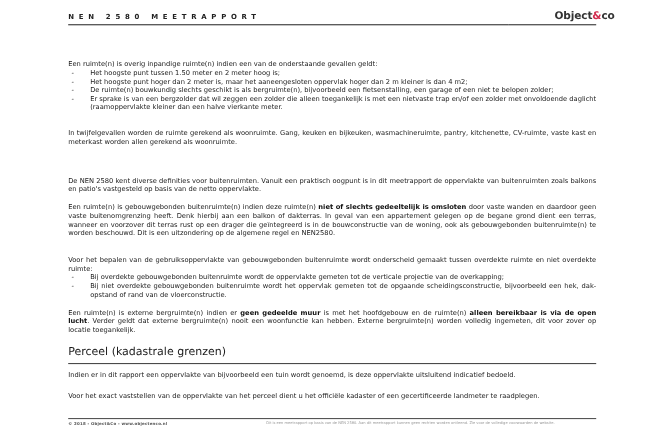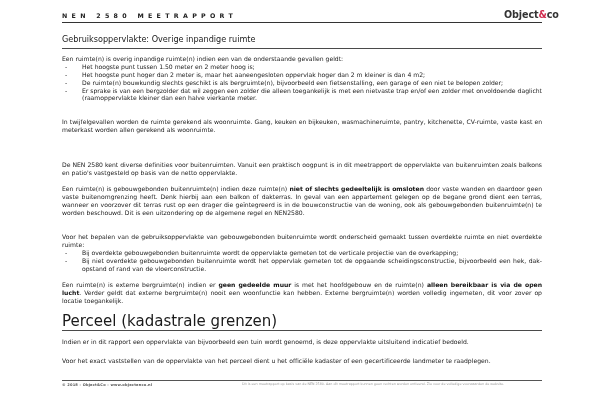--- a/index.html
+++ b/index.html
@@ -17,21 +17,21 @@
     position: absolute; left: 490px; top: 8px; font-size: 9.6px; color: #333;
     font-weight: bold; line-height: 14px; letter-spacing: -0.1px; margin-left: 14px;
   }
   .logo .amp { color: #d12b4d; }
   .rule-top { position: absolute; left: 62px; top: 22px; width: 400px; height: 1px; background: #333; }
   .rule-top2 { position: absolute; left: 462px; top: 22px; width: 80px; height: 1px; background: #333; }
   .h-section {
     position: absolute; left: 62px; width: 480px; font-size: 8.1px; color: #1a1a1a;
     padding-bottom: 3px; border-bottom: 1px solid #4a4a4a; line-height: 12px;
   }
-  .h-big { font-size: 15px; }
+  .h-big { font-size: 10px; }
   .para {
     position: absolute; left: 62px; width: 480px; font-size: 6.1px; line-height: 7.85px;
     text-align: justify; color: #222;
   }
   .para b { font-weight: bold; color: #111; }
   .list { position: absolute; left: 62px; width: 480px; font-size: 6.1px; line-height: 7.85px; color: #222; margin: 0; padding: 0; list-style: none; }
   .list li { position: relative; padding-left: 20px; text-align: justify; }
   .list li::before { content: "-"; position: absolute; left: 3px; top: 0; }
   .footer-rule { position: absolute; left: 62px; top: 380px; width: 480px; height: 1px; background: #555; }
   .footer-left {
@@ -46,21 +46,20 @@
 </head>
 <body>
 
 <div class="page">
 
   <div class="header">NEN 2580 MEETRAPPORT</div>
   <div class="logo"><span>Object</span><span class="amp">&amp;</span><span>co</span></div>
   <div class="rule-top"></div>
   <div class="rule-top2"></div>
 
-  <div class="h-section" style="top:33px;">Gebruiksoppervlakte: Overige inpandige ruimte</div>
   <div class="para" style="top:55px;">Een ruimte(n) is overig inpandige ruimte(n) indien een van de onderstaande gevallen geldt:</div>
   <ul class="list" style="top:63px;">
     <li>Het hoogste punt tussen 1.50 meter en 2 meter hoog is;</li>
     <li>Het hoogste punt hoger dan 2 meter is, maar het aaneengesloten oppervlak hoger dan 2 m kleiner is dan 4 m2;</li>
     <li>De ruimte(n) bouwkundig slechts geschikt is als bergruimte(n), bijvoorbeeld een fietsenstalling, een garage of een niet te belopen zolder;</li>
     <li>Er sprake is van een bergzolder dat wil zeggen een zolder die alleen toegankelijk is met een nietvaste trap en/of een zolder met onvoldoende daglicht (raamoppervlakte kleiner dan een halve vierkante meter.</li>
   </ul>
   <div class="para" style="top:118px;">In twijfelgevallen worden de ruimte gerekend als woonruimte. Gang, keuken en bijkeuken, wasmachineruimte, pantry, kitchenette, CV-ruimte, vaste kast en meterkast worden allen gerekend als woonruimte.</div>
 
   <div class="para" style="top:161px;">De NEN 2580 kent diverse definities voor buitenruimten. Vanuit een praktisch oogpunt is in dit meetrapport de oppervlakte van buitenruimten zoals balkons en patio's vastgesteld op basis van de netto oppervlakte.</div>

